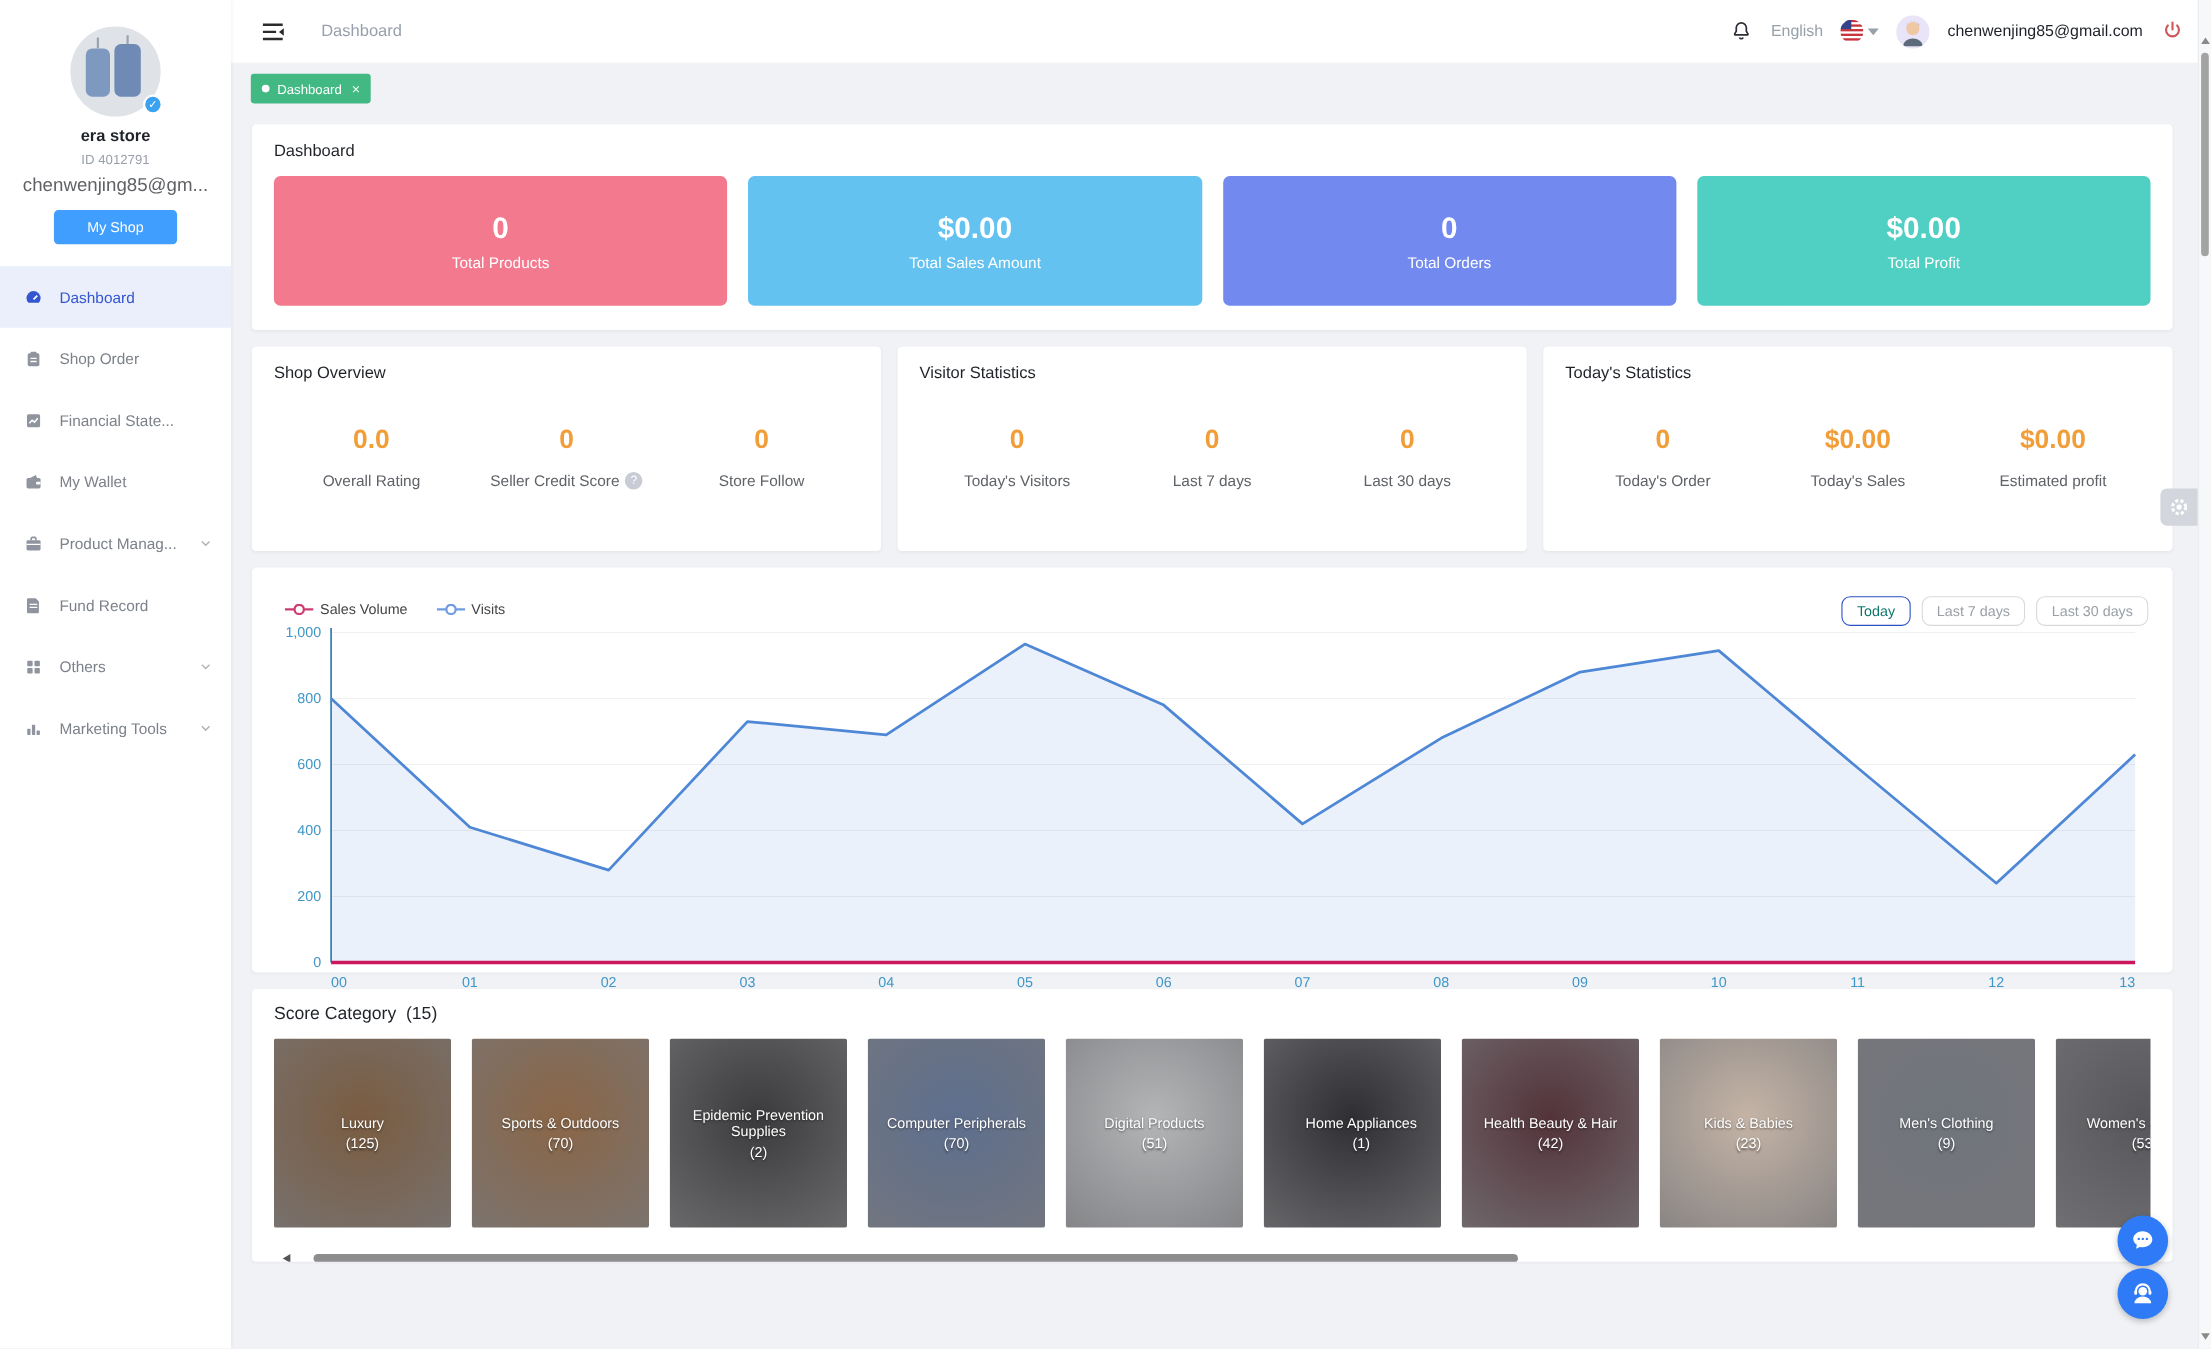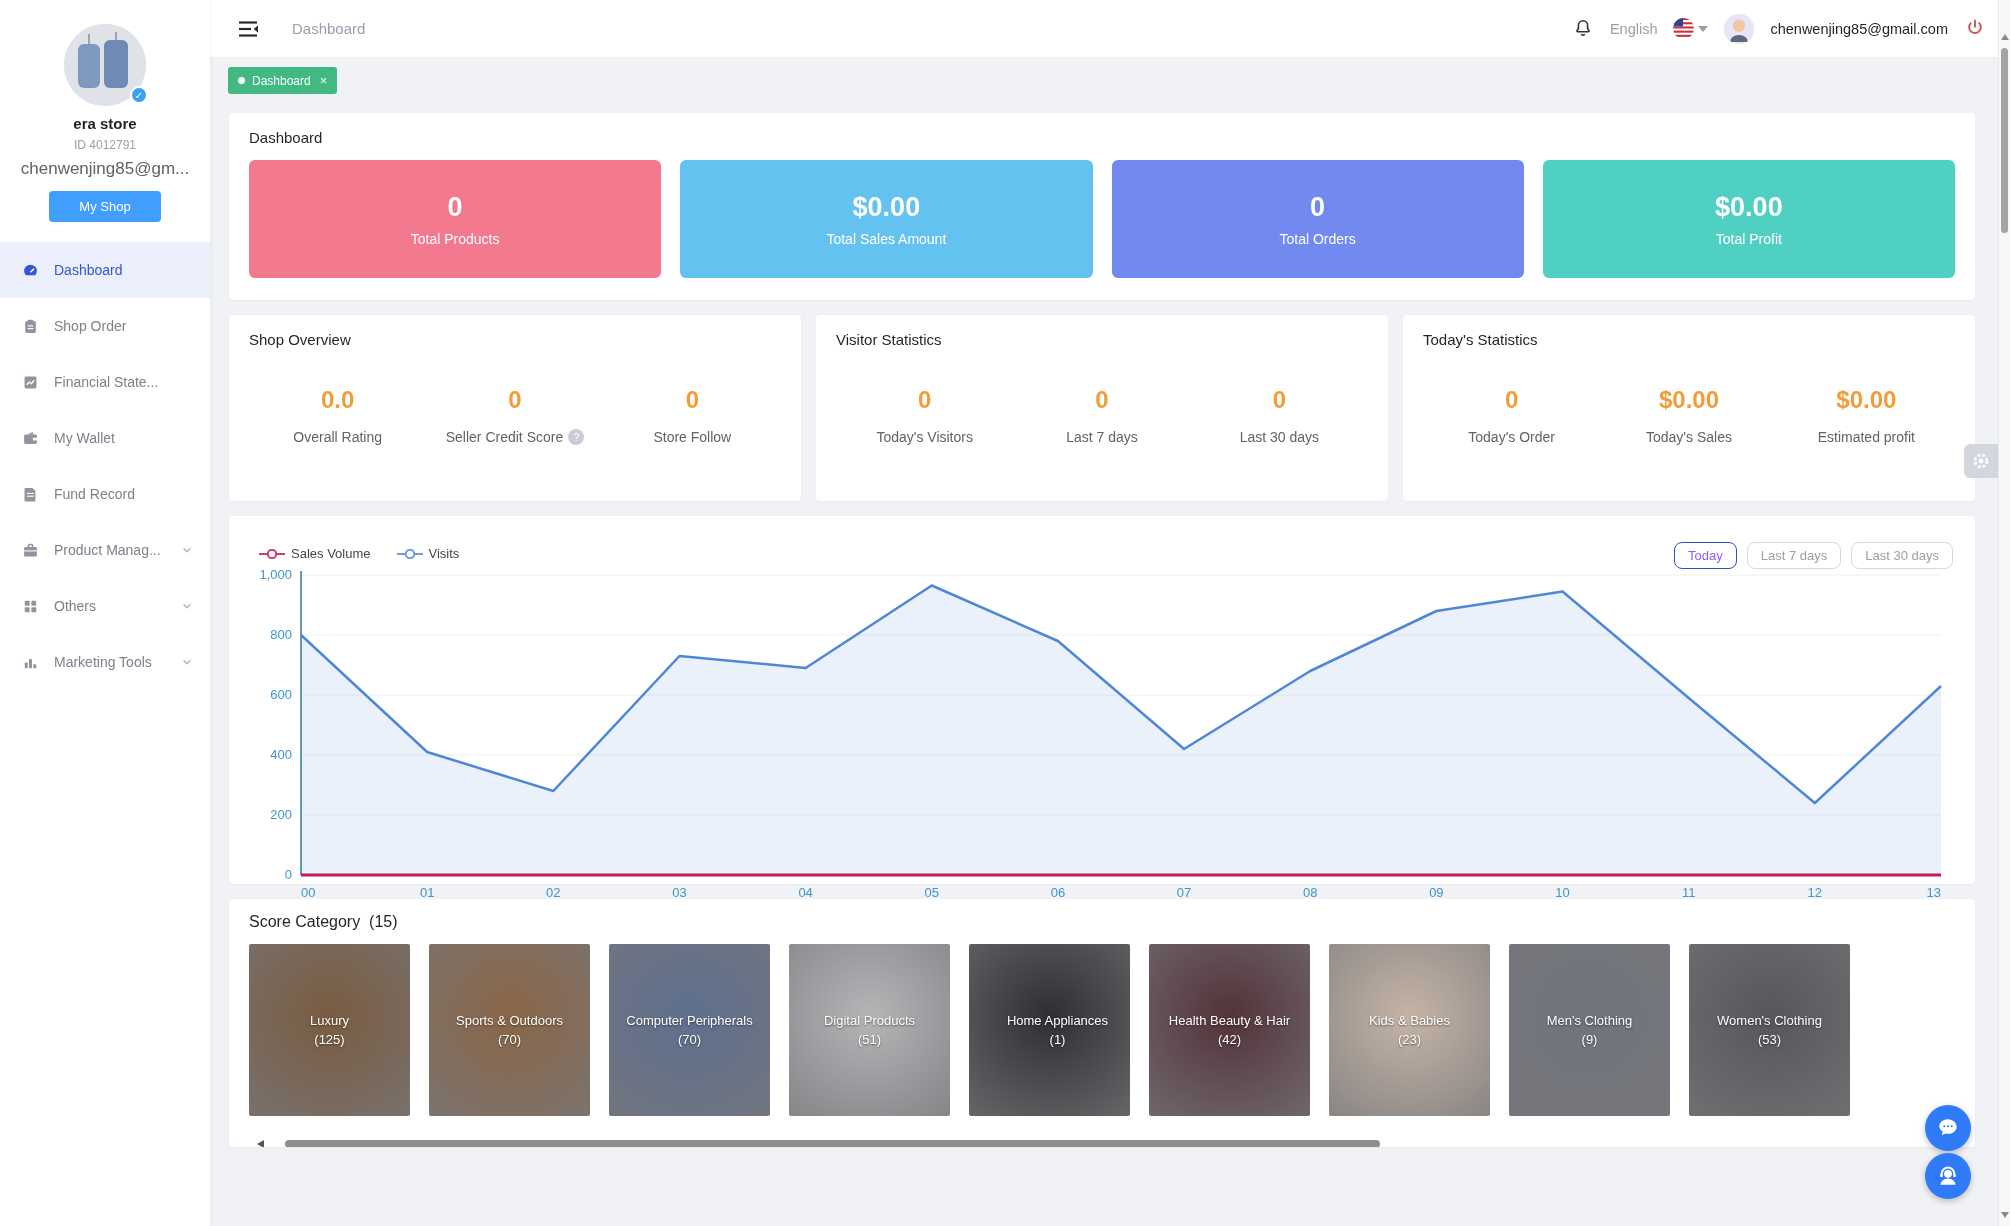--- a/index.html
+++ b/index.html
@@ -64,21 +64,21 @@
   .mini { flex:1; text-align:center; }
   .mini-val { font-size:24px; font-weight:bold; color:#f19d38; }
   .mini-label { font-size:14px; color:#5f6368; margin-top:15px; display:inline-flex; align-items:center; gap:5px; }
   .help { display:inline-block; width:16px; height:16px; border-radius:50%; background:#c9ccd4; color:#fff; font-size:11px; line-height:16px; text-align:center; cursor:pointer; }
 
   .chart-card { margin-top:15px; height:368px; padding:16px 20px; position:relative; }
   .legend { display:flex; align-items:center; gap:26px; margin:14px 0 0 10px; }
   .leg-item { display:flex; align-items:center; gap:6px; font-size:13px; color:#454545; cursor:pointer; }
   .range-btns { position:absolute; right:22px; top:26px; display:flex; gap:10px; }
   .rbtn { font-family:inherit; font-size:13px; padding:5px 13px; border-radius:8px; background:#fff; border:1.5px solid #d9d9d9; color:#9aa0a6; cursor:pointer; }
-  .rbtn.active { border-color:#2a52c4; color:#8b5cf6;margin-left:28px; }
+  .rbtn.active { border-color:#2a52c4; color:#0f766e;margin-left:28px; }
 
   .cat-card-sec { margin-top:15px; height:248px; padding:14px 20px; overflow:hidden; }
   .cat-title-row { font-size:16px; color:#1f2329; }
   .cat-row { display:flex; gap:19px; margin-top:13px; overflow:hidden; height:188px; }
   .cat-card { flex:none; width:161px; height:172px; border-radius:2px; position:relative; cursor:pointer; display:flex; flex-direction:column; align-items:center; justify-content:center; }
   .cat-name { color:#fff; font-size:13px; text-align:center; padding:0 6px; text-shadow:0 1px 2px rgba(0,0,0,.5); }
   .cat-count { color:#fff; font-size:13px; margin-top:4px; text-shadow:0 1px 2px rgba(0,0,0,.5); }
   .hscroll { position:relative; height:10px; margin-top:7px; }
   .hthumb { position:absolute; left:36px; top:1px; width:1095px; height:8px; border-radius:4px; background:#8d8d8d; cursor:pointer; }
   .harrow { position:absolute; left:8px; top:1px; width:0; height:0; border-top:4px solid transparent; border-bottom:4px solid transparent; border-right:7px solid #555; cursor:pointer; }
@@ -155,41 +155,41 @@
               <rect x="2" y="4.2" width="12" height="9" rx="1.4" fill="currentColor"></rect>
               <path d="M5 4.2l5-2.4 1 2.4z" fill="currentColor"></path>
               <rect x="10.2" y="7.4" width="3.8" height="2.4" rx=".7" fill="#fff"></rect>
             </svg>
           </span>
         <span class="nlabel">My Wallet</span>
       </div>
       <div class="nav-item">
         <span class="nicon">
             <svg viewBox="0 0 16 16" style="width: 100%; height: 100%; display: block;">
+              <rect x="2" y="4.8" width="12" height="8.8" rx="1.2" fill="currentColor"></rect>
+              <path d="M6 4.8V3.5A1.1 1.1 0 0 1 7.1 2.4h1.8A1.1 1.1 0 0 1 10 3.5v1.3" fill="none" stroke="currentColor" stroke-width="1.4"></path>
+              <line x1="2" y1="8.4" x2="14" y2="8.4" stroke="#fff" stroke-width="1"></line>
+            </svg>
+          </span>
+        <span class="nlabel">Product Manag...</span>
+        <span class="chev">
+            <svg viewBox="0 0 16 16" style="width: 100%; height: 100%; display: block;">
+              <polyline points="4,6 8,10 12,6" stroke="currentColor" stroke-width="1.5" fill="none"></polyline>
+            </svg>
+          </span>
+      </div>
+      <div class="nav-item">
+        <span class="nicon">
+            <svg viewBox="0 0 16 16" style="width: 100%; height: 100%; display: block;">
               <path d="M3.4 1.8h6.4l2.8 2.8v9a1 1 0 0 1-1 1H3.4a1 1 0 0 1-1-1v-10.8a1 1 0 0 1 1-1z" fill="currentColor"></path>
               <line x1="4.6" y1="7" x2="11.2" y2="7" stroke="#fff" stroke-width="1.1"></line>
               <line x1="4.6" y1="9.6" x2="11.2" y2="9.6" stroke="#fff" stroke-width="1.1"></line>
             </svg>
           </span>
         <span class="nlabel">Fund Record</span>
-      </div>
-      <div class="nav-item">
-        <span class="nicon">
-            <svg viewBox="0 0 16 16" style="width: 100%; height: 100%; display: block;">
-              <rect x="2" y="4.8" width="12" height="8.8" rx="1.2" fill="currentColor"></rect>
-              <path d="M6 4.8V3.5A1.1 1.1 0 0 1 7.1 2.4h1.8A1.1 1.1 0 0 1 10 3.5v1.3" fill="none" stroke="currentColor" stroke-width="1.4"></path>
-              <line x1="2" y1="8.4" x2="14" y2="8.4" stroke="#fff" stroke-width="1"></line>
-            </svg>
-          </span>
-        <span class="nlabel">Product Manag...</span>
-        <span class="chev">
-            <svg viewBox="0 0 16 16" style="width: 100%; height: 100%; display: block;">
-              <polyline points="4,6 8,10 12,6" stroke="currentColor" stroke-width="1.5" fill="none"></polyline>
-            </svg>
-          </span>
       </div>
       <div class="nav-item">
         <span class="nicon">
             <svg viewBox="0 0 16 16" fill="currentColor" style="width: 100%; height: 100%; display: block;">
               <rect x="2.6" y="2.6" width="4.6" height="4.6" rx=".8"></rect>
               <rect x="8.8" y="2.6" width="4.6" height="4.6" rx=".8"></rect>
               <rect x="2.6" y="8.8" width="4.6" height="4.6" rx=".8"></rect>
               <rect x="8.8" y="8.8" width="4.6" height="4.6" rx=".8"></rect>
             </svg>
           </span>
@@ -428,20 +428,24 @@
       </div>
       <div class="cat-row">
           <div class="cat-card" style="background: radial-gradient(circle at 50% 42%, rgb(122, 92, 65) 0%, rgb(119, 119, 122) 130%);">
             <div class="cat-name">Luxury</div>
             <div class="cat-count">(125)</div>
           </div>
           <div class="cat-card" style="background: radial-gradient(circle at 50% 42%, rgb(138, 102, 71) 0%, rgb(119, 119, 122) 130%);">
             <div class="cat-name">Sports &amp; Outdoors</div>
             <div class="cat-count">(70)</div>
           </div>
+          <div class="cat-card" style="background: radial-gradient(circle at 50% 42%, rgb(59, 59, 61) 0%, rgb(119, 119, 122) 130%);">
+            <div class="cat-name">Epidemic Prevention Supplies</div>
+            <div class="cat-count">(2)</div>
+          </div>
           <div class="cat-card" style="background: radial-gradient(circle at 50% 42%, rgb(94, 111, 142) 0%, rgb(119, 119, 122) 130%);">
             <div class="cat-name">Computer Peripherals</div>
             <div class="cat-count">(70)</div>
           </div>
           <div class="cat-card" style="background: radial-gradient(circle at 50% 42%, rgb(179, 181, 183) 0%, rgb(119, 119, 122) 130%);">
             <div class="cat-name">Digital Products</div>
             <div class="cat-count">(51)</div>
           </div>
           <div class="cat-card" style="background: radial-gradient(circle at 50% 42%, rgb(47, 47, 51) 0%, rgb(119, 119, 122) 130%); padding-left: 16px;">
             <div class="cat-name">Home Appliances</div>

